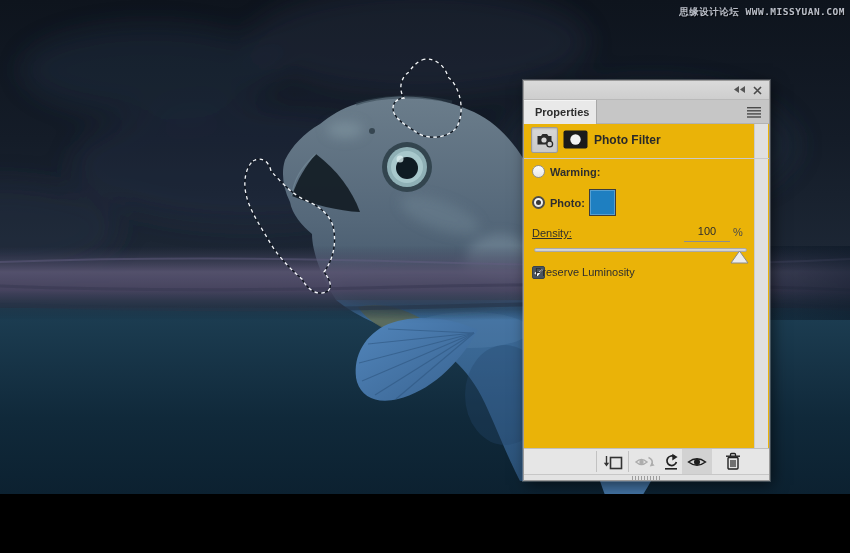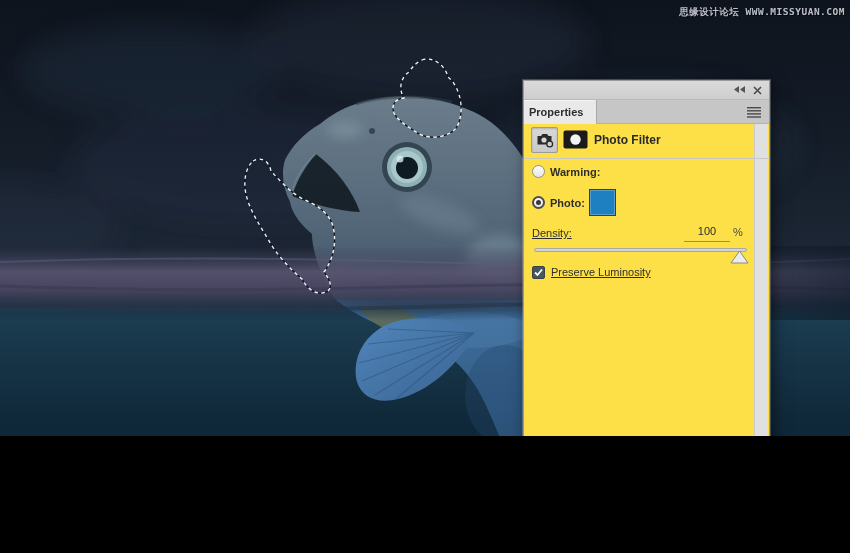--- a/index.html
+++ b/index.html
@@ -1,17 +1,17 @@
 <!DOCTYPE html>
 <html><head>
 <meta charset="utf-8">
 <style>
   html,body{margin:0;padding:0;background:#000;}
   .stage{
-    position:relative;width:850px;height:436px;overflow:hidden;
+    position:relative;width:850px;height:494px;overflow:hidden;
     font-family:"Liberation Sans","DejaVu Sans",sans-serif;
     background:#0e141d;
   }
   .abs{position:absolute;}
   svg{display:block;}
 
   
   .watermark{
     top:6px;right:5px;
     font-family:"DejaVu Sans Mono",monospace;
@@ -35,25 +35,25 @@
   .titlebar .collapse{right:24px;top:5px;cursor:pointer;}
   .titlebar .close{right:7px;top:5px;cursor:pointer;}
   .tabbar{
     left:0;top:19px;right:0;height:24px;background:#c6c6c6;
     box-shadow:inset 0 -1px 0 #b2b2b2;
   }
   .tab{
     left:0;top:0;width:73px;height:24px;background:#e9e9e9;
     border-right:1px solid #a8a8a8;
     font-size:11px;font-weight:bold;color:#2d2d2d;
-    line-height:24px;padding-left:5px;box-sizing:border-box;
+    line-height:24px;padding-left:11px;box-sizing:border-box;
     box-shadow:inset 0 1px 0 #f4f4f4;
   }
   .panel-menu{right:8px;top:7px;cursor:pointer;}
-  .content{left:0;top:43px;width:100%;height:324px;background:#fde047;}
+  .content{left:0;top:43px;width:100%;height:324px;background:#eab308;}
   .scrolltrack{right:1px;top:0;width:13px;height:100%;background:#e0e0e0;border-left:1px solid #cbcbcb;}
 
   .adj-btn{
     left:7px;top:3px;width:27px;height:26px;
     background:linear-gradient(#d8d8d8,#c9c9c9);
     border:1px solid #9b9b9b;border-radius:2px;box-sizing:border-box;
     display:flex;align-items:center;justify-content:center;
     box-shadow:inset 0 1px 2px rgba(0,0,0,.18);
   }
   .mask-btn{left:39px;top:6px;width:25px;height:19px;display:flex;}
@@ -92,21 +92,21 @@
     left:10px;top:124px;width:213px;height:4px;box-sizing:border-box;
     background:linear-gradient(#dadada,#cdcdcd);
     border:1px solid #a9a9a9;border-radius:2px;
   }
   .slider-thumb{left:206px;top:126px;width:19px;height:14px;}
   .checkbox{
     left:8px;top:142px;width:13px;height:13px;border-radius:2px;
     background:#49545f;border:1px solid #39434c;box-sizing:border-box;
     display:flex;align-items:center;justify-content:center;
   }
-  .chk-label{left:27px;top:142px;text-decoration:underline;}
+  .chk-label{left:11px;top:142px;}
 
   .toolbar{
     left:0;top:367px;width:100%;height:26px;background:#e6e6e6;
     border-top:1px solid #bfbfbf;box-sizing:border-box;
   }
   .tb-sep{top:2px;width:1px;height:21px;background:#c2c2c2;}
   .tb-btn{top:0;height:25px;display:flex;align-items:center;justify-content:center;cursor:pointer;}
   .tb-btn.active-bg{background:#d2d2d2;}
   .bottomstrip{
     left:0;top:393px;width:100%;height:6px;background:#e3e3e3;

